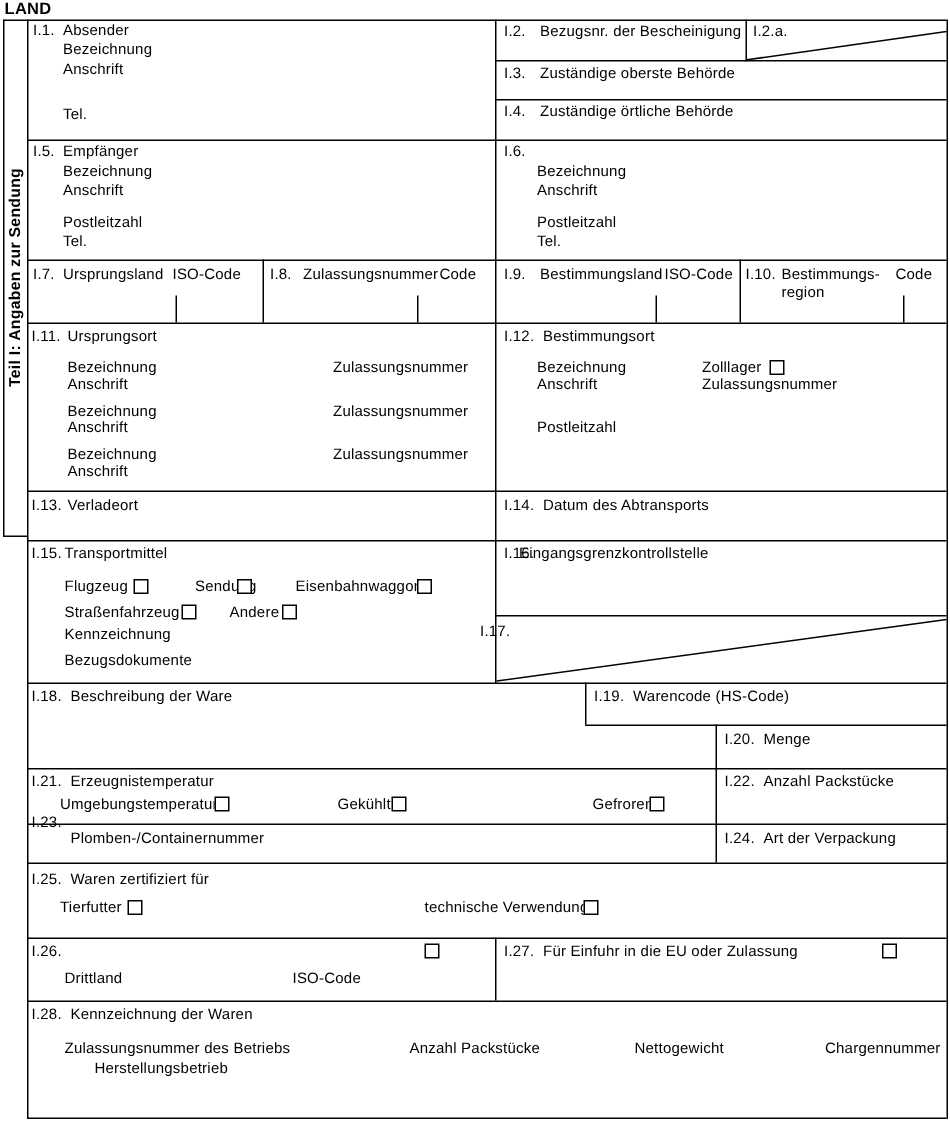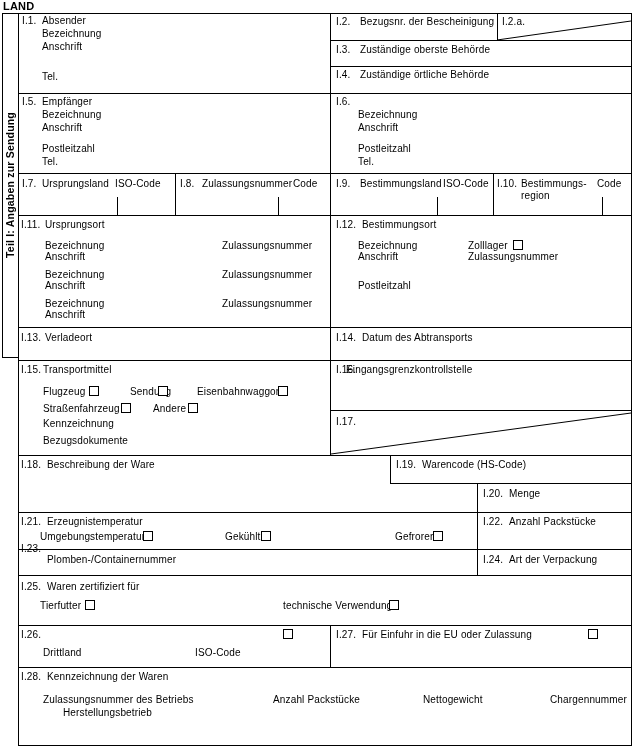--- a/index.html
+++ b/index.html
@@ -149,21 +149,21 @@
   <div class="cb" style="left:278px;top:386px"></div>
   <div class="t" style="left:43px;top:403px">Straßenfahrzeug</div>
   <div class="cb" style="left:121px;top:403px"></div>
   <div class="t" style="left:153px;top:403px">Andere</div>
   <div class="cb" style="left:188px;top:403px"></div>
   <div class="t" style="left:43px;top:418px">Kennzeichnung</div>
   <div class="t" style="left:43px;top:435px">Bezugsdokumente</div>
 
   <div class="t" style="left:336px;top:364px">I.16.</div>
   <div class="t" style="left:346px;top:364px">Eingangsgrenzkontrollstelle</div>
-  <div class="t" style="left:336px;top:416px">I.17.</div>
+  <div class="t" style="left:320px;top:416px">I.17.</div>
 
   <div class="t" style="left:21px;top:459px">I.18.</div>
   <div class="t" style="left:47px;top:459px">Beschreibung der Ware</div>
   <div class="t" style="left:396px;top:459px">I.19.</div>
   <div class="t" style="left:422px;top:459px">Warencode (HS-Code)</div>
   <div class="t" style="left:483px;top:488px">I.20.</div>
   <div class="t" style="left:509px;top:488px">Menge</div>
 
   <div class="t" style="left:21px;top:516px">I.21.</div>
   <div class="t" style="left:47px;top:516px">Erzeugnistemperatur</div>

